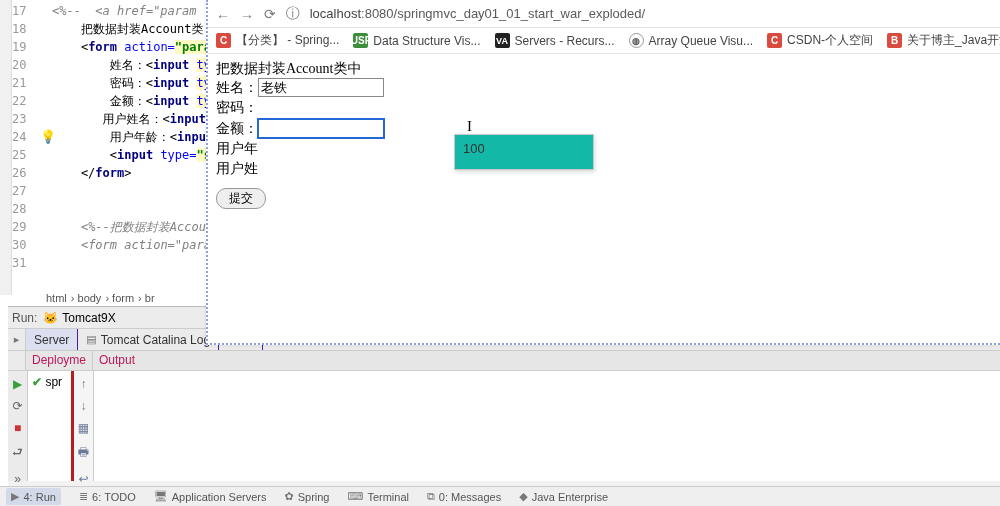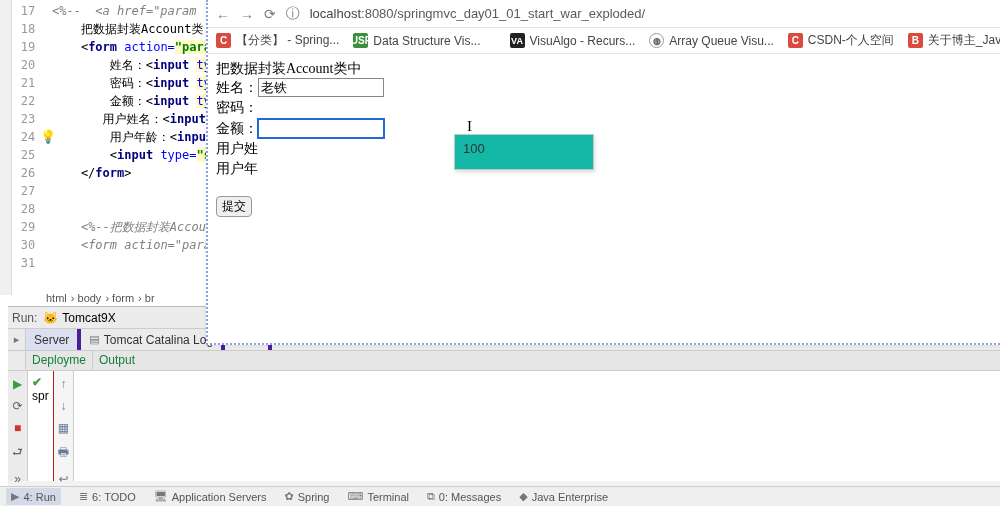--- a/index.html
+++ b/index.html
@@ -22,21 +22,21 @@
     }
     .left-gutter {
       width: 12px;
       background: #f0f0f0;
       border-right: 1px solid #ddd;
     }
     .gutter {
       width: 40px;
       background: #fff;
       color: #999;
-      text-align: center;
+      text-align: left;
       padding-right: 8px;
       font-family: "Consolas", monospace;
       font-size: 12px;
       line-height: 18px;
       padding-top: 2px;
       position: relative;
     }
     .gutter .bulb {
       position: absolute;
       left: 28px; top: 128px;
@@ -92,57 +92,57 @@
       align-items: stretch;
     }
     .side-strip {
       width: 18px;
       border-right: 1px solid #ccc;
       background: #ebebeb;
       display: flex; align-items: center; justify-content: center;
     }
     .tab {
       padding: 3px 8px;
-      border-right: 4px solid #4c1d95;
+      border-right: 1px solid #4c1d95;
       display: flex; align-items: center;
       gap: 4px;
       color: #333;
     }
     .tab.active { background: #dcdff0; }
     .subhdr {
       display: flex;
       height: 20px;
       background: #e6e6e6;
       border-bottom: 1px solid #ccc;
     }
     .subhdr .cell {
       padding: 2px 6px;
       border-right: 1px solid #ccc;
-      color: #15803d;
+      color: #be185d;
     }
     .run-body {
       display: flex;
       height: 110px;
     }
     .toolbar-col {
       width: 20px;
       background: #ebebeb;
       border-right: 1px solid #ccc;
       display: flex; flex-direction: column;
       align-items: center;
       gap: 8px;
       padding-top: 6px;
     }
     .toolbar-col span { color: #666; font-size: 12px; cursor: pointer; }
     .toolbar-col .green { color: #3a9e3a; }
     .toolbar-col .red { color: #c33; }
     .output-col {
-      width: 26px;
-      background: #fff;
-      border-right: 1px solid #b91c1c;
+      width: 46px;
+      background: #fff;
+      border-right: 3px solid #b91c1c;
       padding: 4px;
     }
     .output-col .ok { color: #3a9e3a; font-weight: bold; }
     .tree-tools {
       width: 20px;
       background: #f5f5f5;
       border-right: 1px solid #ccc;
       display: flex; flex-direction: column;
       align-items: center; gap: 8px;
       padding-top: 6px;
@@ -202,21 +202,21 @@
     }
     .bm { display: flex; align-items: center; gap: 5px; cursor: pointer; white-space: nowrap; }
     .favicon {
       width: 15px; height: 15px;
       display: inline-flex; align-items: center; justify-content: center;
       font-size: 10px; font-weight: bold; color: #fff;
       border-radius: 2px;
     }
     .fi-red { background: #d94b3f; }
     .fi-green { background: #3b8f3b; }
-    .fi-dark { background: #222; font-size: 9px; margin-left: 15px; }
+    .fi-dark { background: #222; font-size: 9px; }
     .fi-globe { background: none; color: #555; border: 1px solid #999; border-radius: 50%; font-size:9px; }
 
     .page {
       padding: 6px 8px;
       font-family: "SimSun", "Microsoft YaHei", serif;
       font-size: 14px;
       color: #000;
     }
     .page .row { margin-bottom: 2px; display: flex; align-items: center; }
     .page input[type=text] {
@@ -225,26 +225,26 @@
       font-size: 13px;
       padding: 4px 2px;
       width: 126px;
       background: #fff;
     }
     .page input.focused {
       outline: 1px solid #2468d8;
       border: 1px solid #2468d8;
     }
     .page button {
-      margin-top: 16px;
-      padding: 1px 5px;
+      margin-top: 8px;
+      padding: 1px 12px;
       font-size: 12px;
       background: #efefef;
       border: 1px solid #999;
-      border-radius: 4px;
+      border-radius: 10px;
       cursor: pointer;
     }
     .autocomplete {
       position: absolute;
       left: 246px; top: 134px;
       width: 140px;
       height: 36px;
       background: #14b8a6;
       border: 1px solid #c8c8c8;
       box-shadow: 1px 2px 4px rgba(0,0,0,0.15);
@@ -399,21 +399,21 @@
       <div class="bm">
         <span class="favicon fi-red">C</span>
         <span>【分类】 - Spring...</span>
       </div>
       <div class="bm">
         <span class="favicon fi-green">USF</span>
         <span>Data Structure Vis...</span>
       </div>
       <div class="bm">
         <span class="favicon fi-dark">VA</span>
-        <span>VisuAlgo - Recurs...</span>
+        <span>Servers - Recurs...</span>
       </div>
       <div class="bm">
         <span class="favicon fi-globe">◍</span>
         <span>Array Queue Visu...</span>
       </div>
       <div class="bm">
         <span class="favicon fi-red">C</span>
         <span>CSDN-个人空间</span>
       </div>
       <div class="bm">
@@ -428,24 +428,24 @@
       <input type="text" value="老铁" style="">
     </div>
     <div class="row">
       <span>密码：</span>
     </div>
     <div class="row">
       <span>金额：</span>
       <input type="text" class="focused" value="" style="">
     </div>
     <div class="row">
+      <span>用户年</span>
+    </div>
+    <div class="row">
       <span>用户姓</span>
-    </div>
-    <div class="row">
-      <span>用户年</span>
     </div>
     <button>提交</button>
   </div>
   <div class="autocomplete">
     <span>100</span>
   </div>
   <span class="cursor-I">I</span>
 </div>
 
 </body></html>

